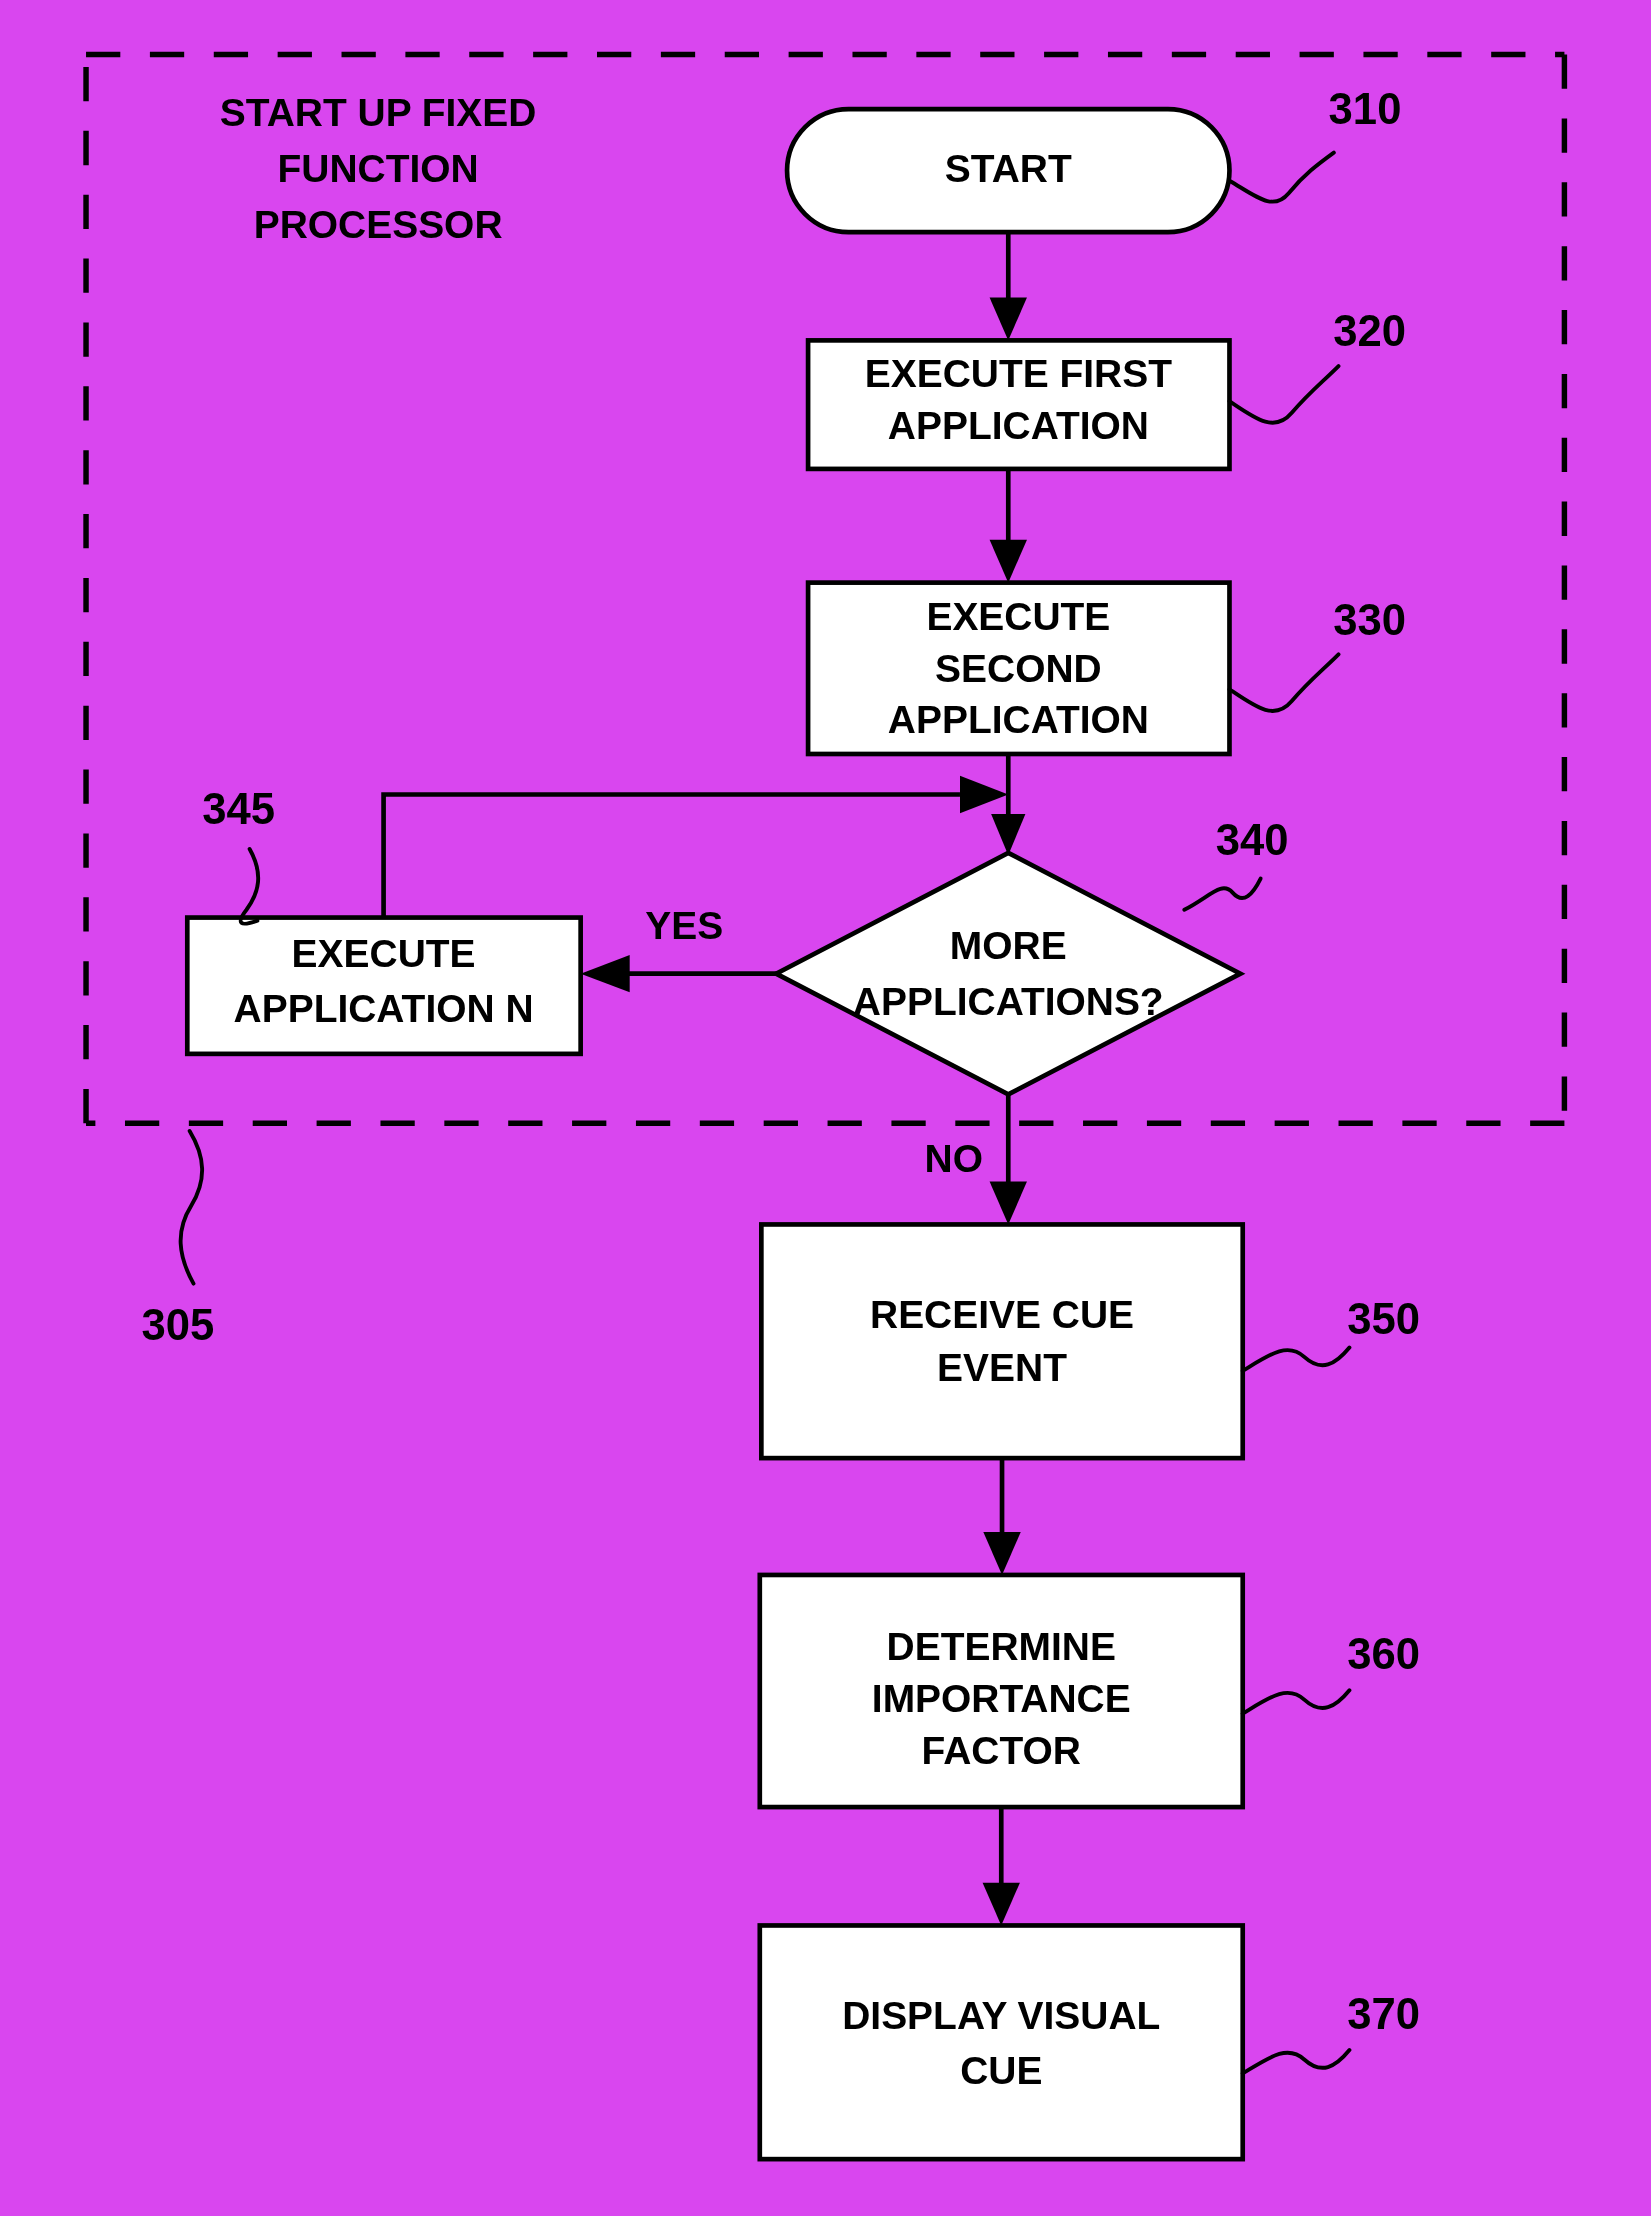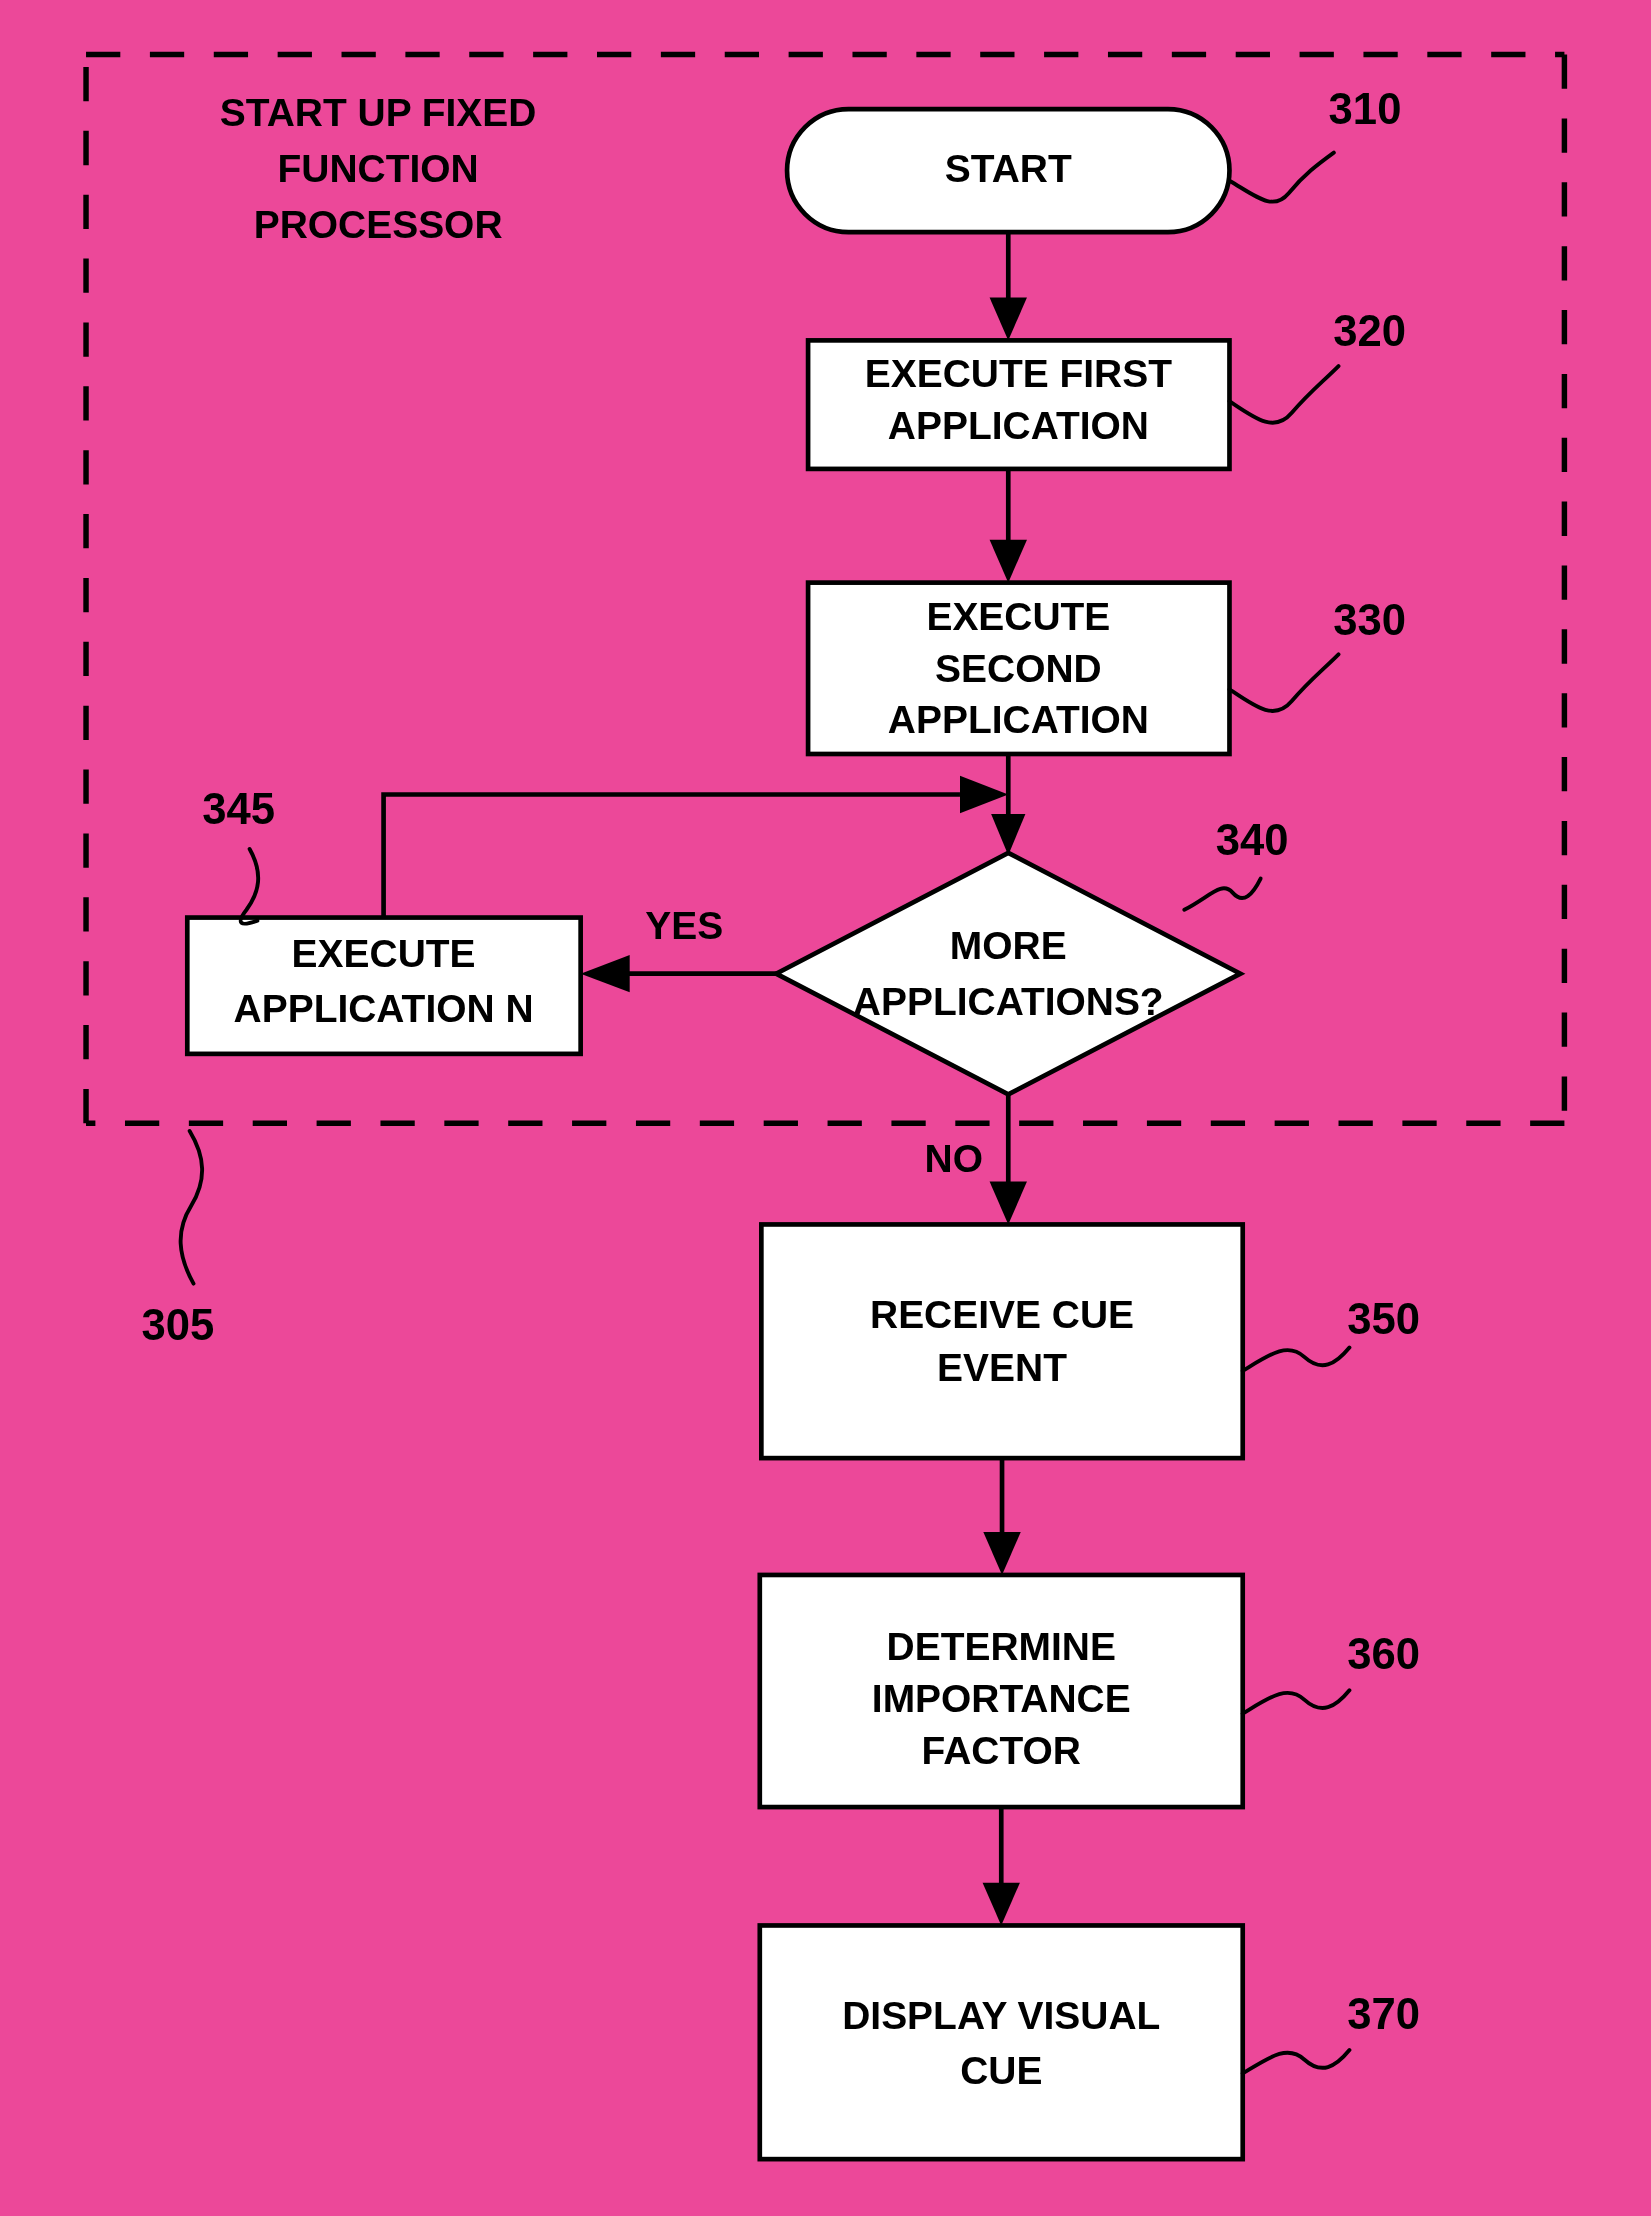--- a/index.html
+++ b/index.html
@@ -9,21 +9,21 @@
   }
   body {
     width: 1652px;
     height: 2216px;
     font-family: "Liberation Sans", sans-serif;
   }
   #figure-root {
     position: relative;
     width: 1652px;
     height: 2216px;
-    background: #ec4899;
+    background: #d946ef;
   }
   svg#flowchart {
     display: block;
     width: 1652px;
     height: 2216px;
   }
   .node-shape {
     fill: #ffffff;
     stroke: #000000;
     stroke-width: 6;

